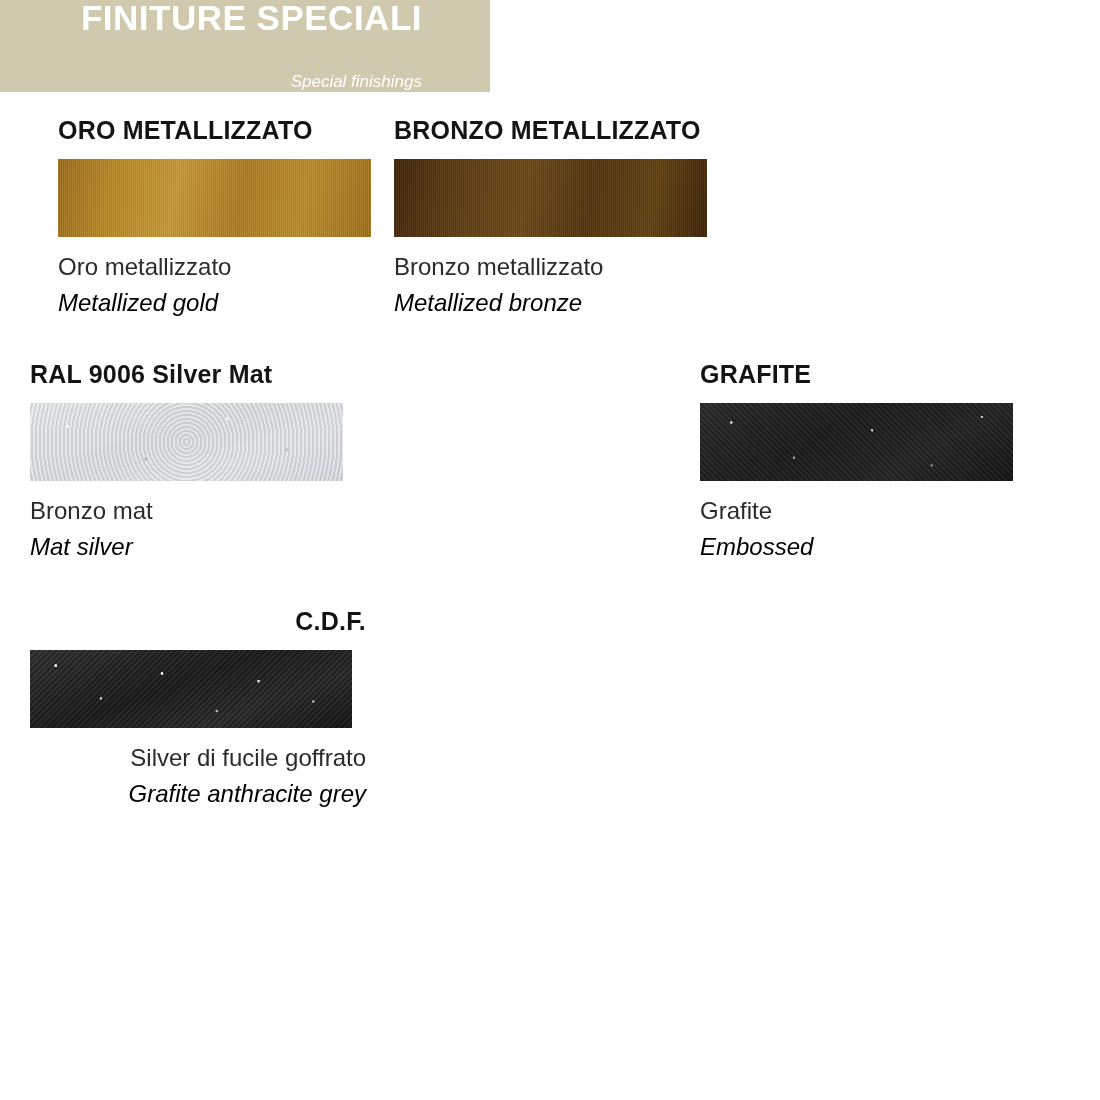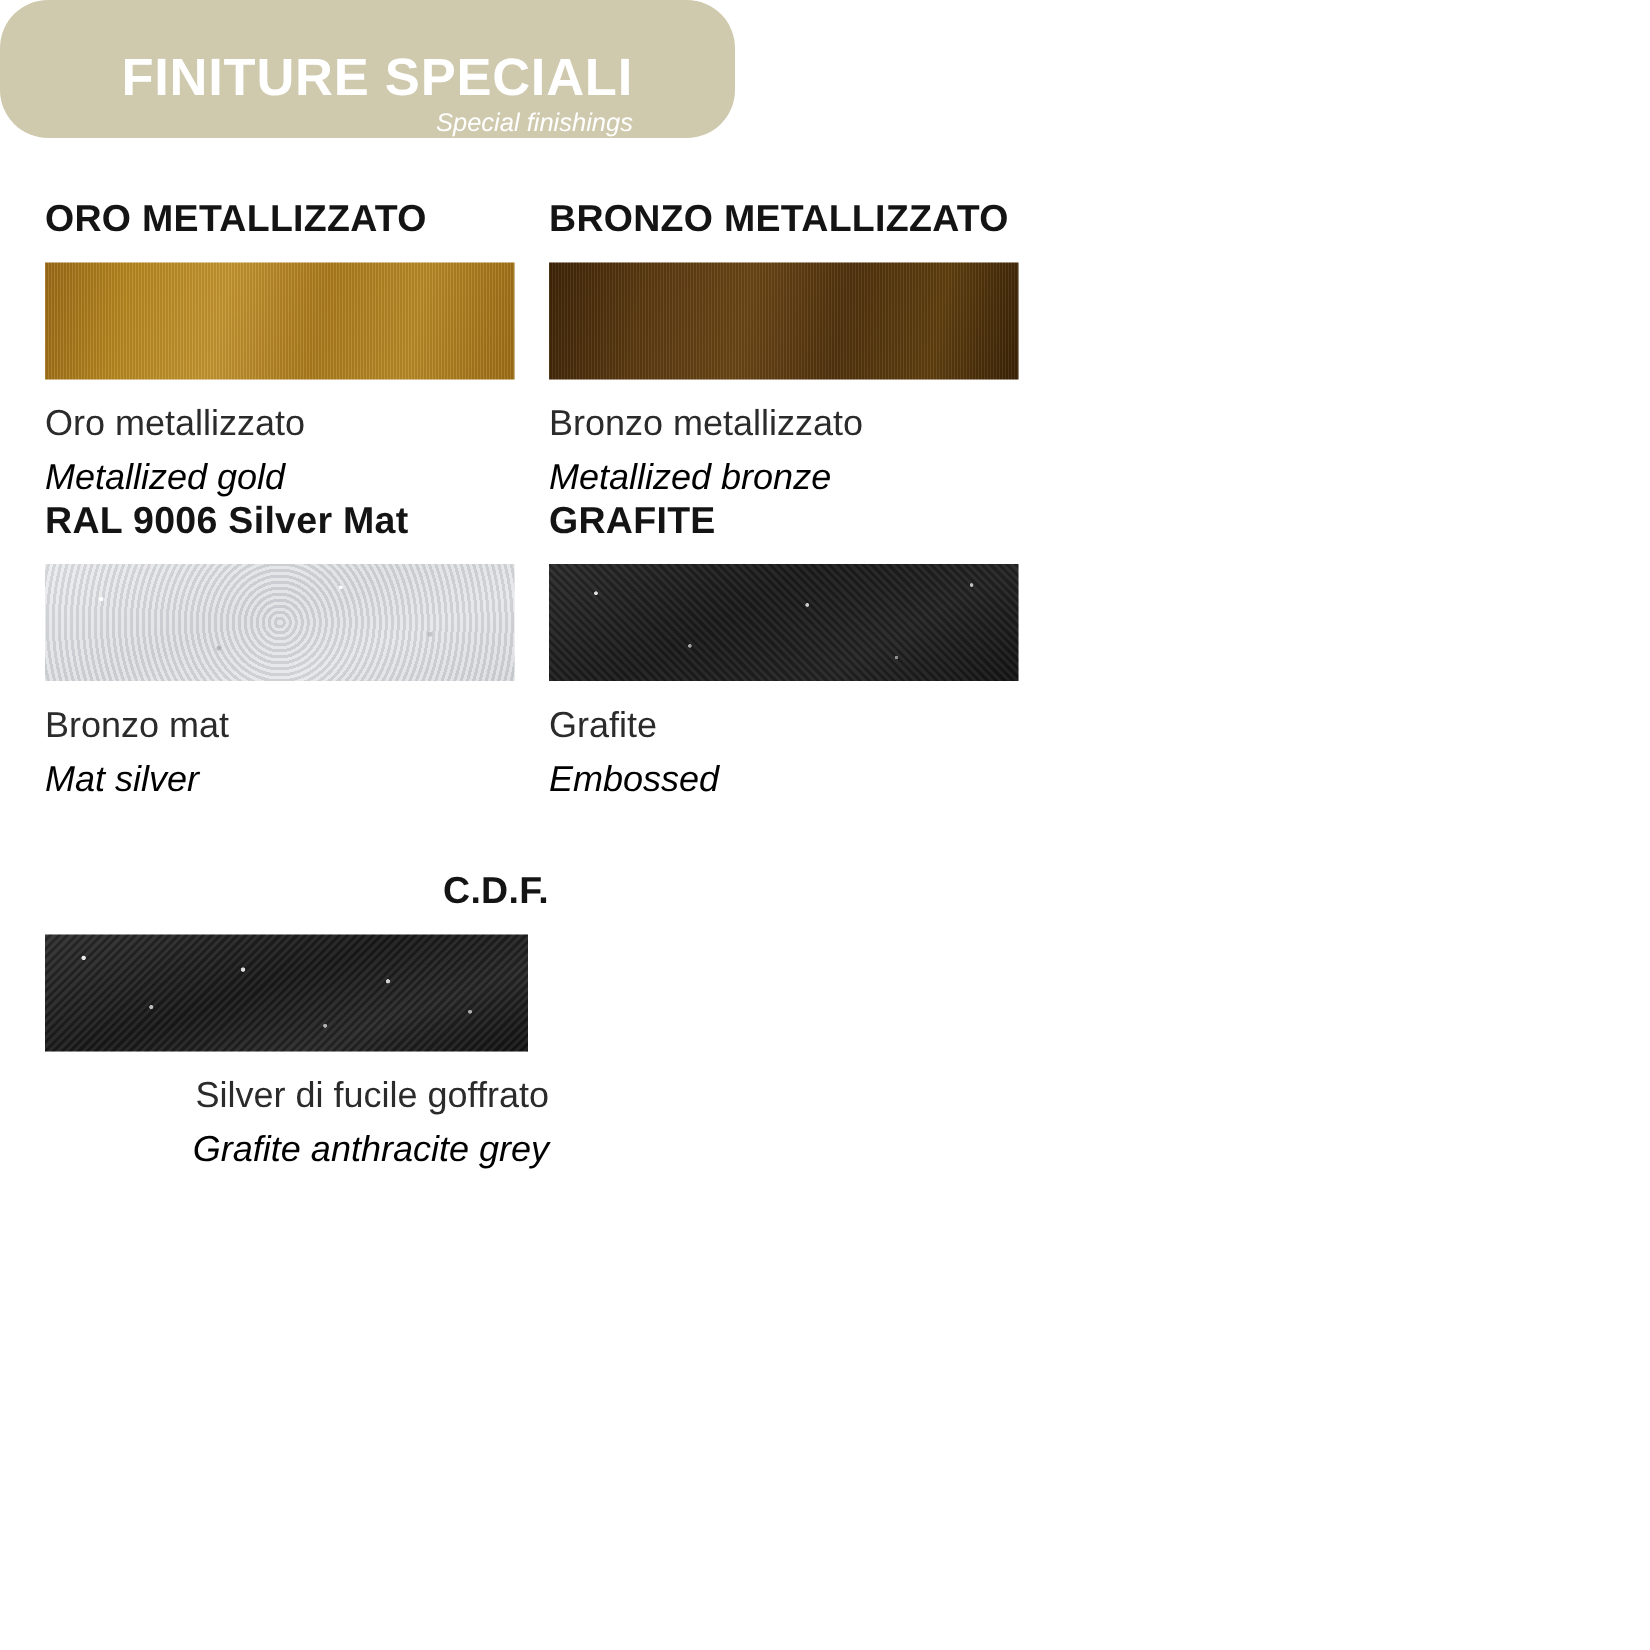--- a/index.html
+++ b/index.html
@@ -16,25 +16,24 @@
     position: relative;
   }
 
   
   .banner {
     width: 490px;
     height: 92px;
     background: #cfc9ad;
     display: flex;
     flex-direction: column;
-    justify-content: flex-end;
+    justify-content: space-between;
     align-items: flex-end;
     box-sizing: border-box;
     padding-right: 68px;
-    border-radius: 32px;
   }
   .banner-title {
     color: #ffffff;
     font-size: 35px;
     font-weight: bold;
     letter-spacing: 0.5px;
     line-height: 1.05;
     text-align: right;
     white-space: nowrap;
   }
@@ -140,36 +139,36 @@
 </head>
 <body>
 
 <div class="banner">
   <div class="banner-title">FINITURE SPECIALI</div>
   <div class="banner-sub">Special finishings</div>
 </div>
 
 <div class="content">
 
-  <div class="row" style="margin-top:40px;">
+  <div class="row" style="margin-top:24px;padding-left:28px;">
     <div class="cell col1">
       <div class="swatch-heading">ORO METALLIZZATO</div>
       <div class="swatch tex-gold" style="width:313px;height:78px;"></div>
       <div class="caption-it">Oro metallizzato</div>
       <div class="caption-en">Metallized gold</div>
     </div>
     <div class="cell col2">
       <div class="swatch-heading">BRONZO METALLIZZATO</div>
       <div class="swatch tex-bronze" style="width:313px;height:78px;"></div>
       <div class="caption-it">Bronzo metallizzato</div>
       <div class="caption-en">Metallized  bronze</div>
     </div>
   </div>
 
-  <div class="row" style="">
+  <div class="row" style="margin-top:43px;justify-content:space-between;">
     <div class="cell col1">
       <div class="swatch-heading">RAL 9006 Silver Mat</div>
       <div class="swatch tex-silver" style="width:313px;height:78px;"></div>
       <div class="caption-it">Bronzo mat</div>
       <div class="caption-en">Mat silver</div>
     </div>
     <div class="cell col2">
       <div class="swatch-heading">GRAFITE</div>
       <div class="swatch tex-graphite" style="width:313px;height:78px;"></div>
       <div class="caption-it">Grafite</div>

